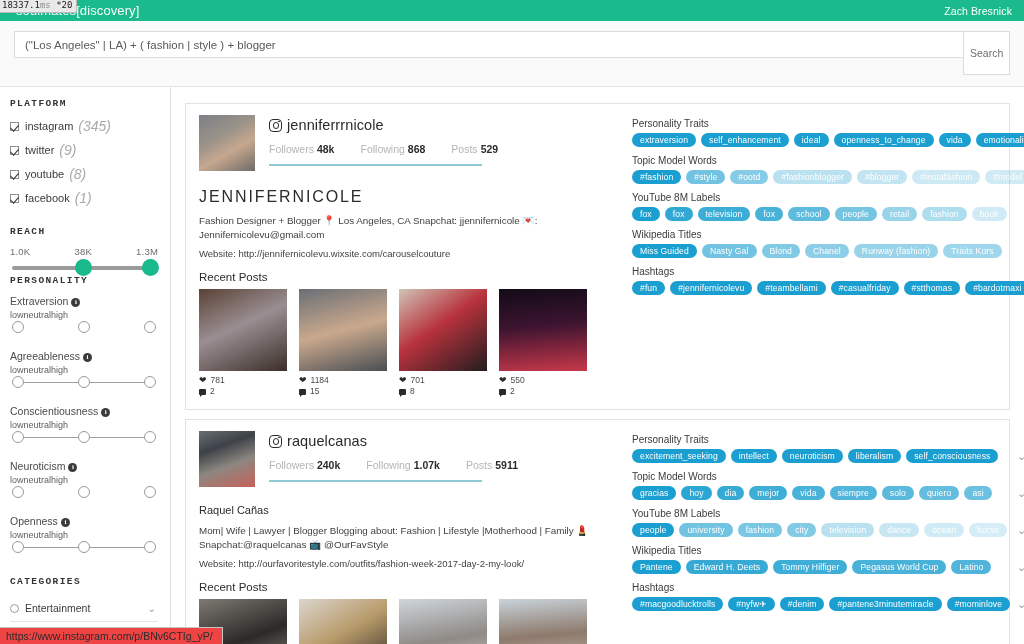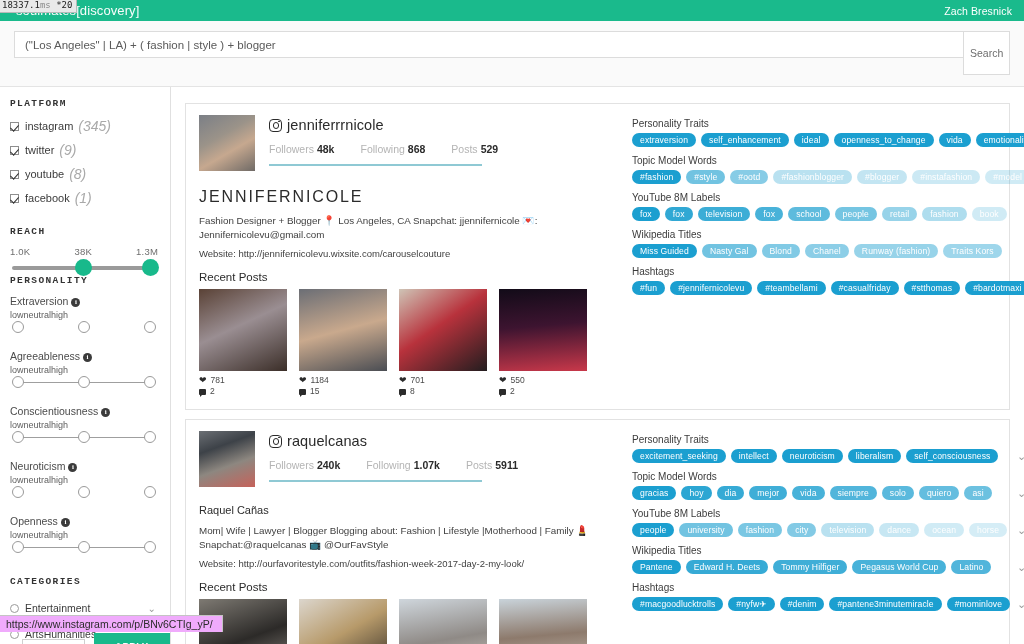--- a/index.html
+++ b/index.html
@@ -229,22 +229,22 @@
     font-size: 8.6px; line-height: 14px; padding: 0 8px;
     white-space: nowrap; letter-spacing: .1px;
   }
   .tag-more {
     color: #9a9a9a; font-size: 11px; margin-left: 7px; line-height: 10px;
     flex: 0 0 auto; cursor: pointer;
   }
 
   
   .statusbar {
-    position: absolute; left: 0; bottom: 12px; z-index: 80;
-    background: #f0abfc; border: 1px solid #c4c4c4; border-left: none; border-bottom: none;
+    position: absolute; left: 0; bottom: 0; z-index: 80;
+    background: #ef4444; border: 1px solid #c4c4c4; border-left: none; border-bottom: none;
     font-size: 10.5px; color: #2b2b2b; padding: 2px 9px 2px 6px;
     max-width: 340px; white-space: nowrap; overflow: hidden;
   }
 
   
   .ph { position: absolute; inset: 0; }
 </style>
 </head>
 <body>
 

